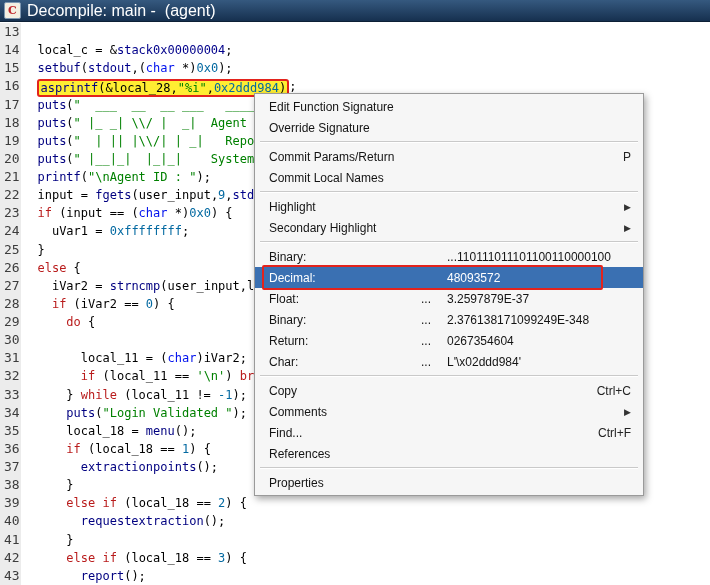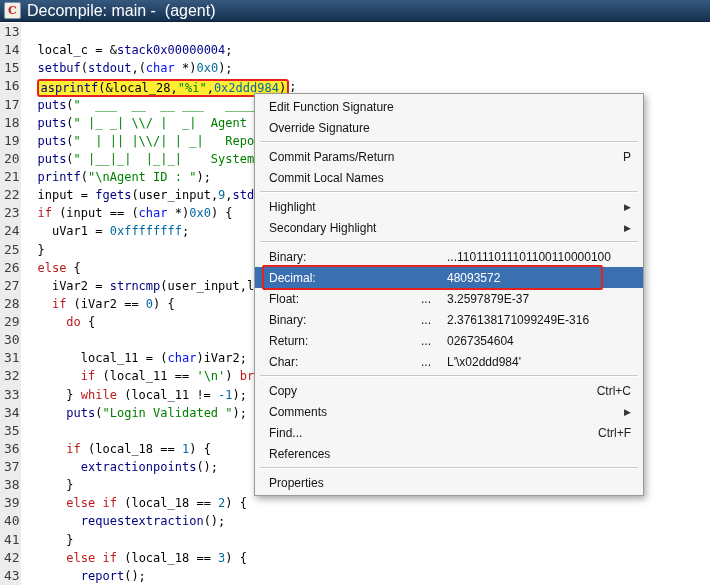--- a/index.html
+++ b/index.html
@@ -76,21 +76,21 @@
       <div class="code-row"><span class="gutter">25</span><span class="code-text"><span class="tok-p">  }</span></span></div>
       <div class="code-row"><span class="gutter">26</span><span class="code-text"><span class="tok-p">  </span><span class="tok-k">else</span><span class="tok-p"> {</span></span></div>
       <div class="code-row"><span class="gutter">27</span><span class="code-text"><span class="tok-p">    </span><span class="tok-v">iVar2</span><span class="tok-p"> = </span><span class="tok-f">strncmp</span><span class="tok-p">(</span><span class="tok-v">user_input</span><span class="tok-p">,</span><span class="tok-v">local_28</span><span class="tok-p">,</span><span class="tok-c">8</span><span class="tok-p">);</span></span></div>
       <div class="code-row"><span class="gutter">28</span><span class="code-text"><span class="tok-p">    </span><span class="tok-k">if</span><span class="tok-p"> (</span><span class="tok-v">iVar2</span><span class="tok-p"> == </span><span class="tok-c">0</span><span class="tok-p">) {</span></span></div>
       <div class="code-row"><span class="gutter">29</span><span class="code-text"><span class="tok-p">      </span><span class="tok-k">do</span><span class="tok-p"> {</span></span></div>
       <div class="code-row"><span class="gutter">30</span></div>
       <div class="code-row"><span class="gutter">31</span><span class="code-text"><span class="tok-p">        </span><span class="tok-v">local_11</span><span class="tok-p"> = (</span><span class="tok-t">char</span><span class="tok-p">)</span><span class="tok-v">iVar2</span><span class="tok-p">;</span></span></div>
       <div class="code-row"><span class="gutter">32</span><span class="code-text"><span class="tok-p">        </span><span class="tok-k">if</span><span class="tok-p"> (</span><span class="tok-v">local_11</span><span class="tok-p"> == </span><span class="tok-s">'\n'</span><span class="tok-p">) </span><span class="tok-k">break</span><span class="tok-p">;</span></span></div>
       <div class="code-row"><span class="gutter">33</span><span class="code-text"><span class="tok-p">      } </span><span class="tok-k">while</span><span class="tok-p"> (</span><span class="tok-v">local_11</span><span class="tok-p"> != </span><span class="tok-c">-1</span><span class="tok-p">);</span></span></div>
       <div class="code-row"><span class="gutter">34</span><span class="code-text"><span class="tok-p">      </span><span class="tok-f">puts</span><span class="tok-p">(</span><span class="tok-s">"Login Validated "</span><span class="tok-p">);</span></span></div>
-      <div class="code-row"><span class="gutter">35</span></div>
+      <div class="code-row"><span class="gutter">35</span><span class="code-text"><span class="tok-p">      </span><span class="tok-v">local_18</span><span class="tok-p"> = </span><span class="tok-f">menu</span><span class="tok-p">();</span></span></div>
       <div class="code-row"><span class="gutter">36</span><span class="code-text"><span class="tok-p">      </span><span class="tok-k">if</span><span class="tok-p"> (</span><span class="tok-v">local_18</span><span class="tok-p"> == </span><span class="tok-c">1</span><span class="tok-p">) {</span></span></div>
       <div class="code-row"><span class="gutter">37</span><span class="code-text"><span class="tok-p">        </span><span class="tok-f">extractionpoints</span><span class="tok-p">();</span></span></div>
       <div class="code-row"><span class="gutter">38</span><span class="code-text"><span class="tok-p">      }</span></span></div>
       <div class="code-row"><span class="gutter">39</span><span class="code-text"><span class="tok-p">      </span><span class="tok-k">else</span><span class="tok-p"> </span><span class="tok-k">if</span><span class="tok-p"> (</span><span class="tok-v">local_18</span><span class="tok-p"> == </span><span class="tok-c">2</span><span class="tok-p">) {</span></span></div>
       <div class="code-row"><span class="gutter">40</span><span class="code-text"><span class="tok-p">        </span><span class="tok-f">requestextraction</span><span class="tok-p">();</span></span></div>
       <div class="code-row"><span class="gutter">41</span><span class="code-text"><span class="tok-p">      }</span></span></div>
       <div class="code-row"><span class="gutter">42</span><span class="code-text"><span class="tok-p">      </span><span class="tok-k">else</span><span class="tok-p"> </span><span class="tok-k">if</span><span class="tok-p"> (</span><span class="tok-v">local_18</span><span class="tok-p"> == </span><span class="tok-c">3</span><span class="tok-p">) {</span></span></div>
       <div class="code-row"><span class="gutter">43</span><span class="code-text"><span class="tok-p">        </span><span class="tok-f">report</span><span class="tok-p">();</span></span></div>
     </div>
 
@@ -100,21 +100,21 @@
       <div class="menu-sep"></div>
       <div class="menu-item"><span class="mi-label">Commit Params/Return</span><span class="mi-shortcut">P</span></div>
       <div class="menu-item"><span class="mi-label">Commit Local Names</span></div>
       <div class="menu-sep"></div>
       <div class="menu-item"><span class="mi-label">Highlight</span><span class="mi-arrow">▶</span></div>
       <div class="menu-item"><span class="mi-label">Secondary Highlight</span><span class="mi-arrow">▶</span></div>
       <div class="menu-sep"></div>
       <div class="menu-item"><span class="mi-label has-value">Binary:</span><span class="mi-dots"></span><span class="mi-value">...110111011101100110000100</span></div>
       <div class="menu-item selected"><span class="mi-label has-value">Decimal:</span><span class="mi-dots"></span><span class="mi-value">48093572</span><div class="ann-box"></div></div>
       <div class="menu-item"><span class="mi-label has-value">Float:</span><span class="mi-dots">...</span><span class="mi-value">3.2597879E-37</span></div>
-      <div class="menu-item"><span class="mi-label has-value">Binary:</span><span class="mi-dots">...</span><span class="mi-value">2.376138171099249E-316</span></div>
+      <div class="menu-item"><span class="mi-label has-value">Binary:</span><span class="mi-dots">...</span><span class="mi-value">2.376138171099249E-348</span></div>
       <div class="menu-item"><span class="mi-label has-value">Return:</span><span class="mi-dots">...</span><span class="mi-value">0267354604</span></div>
       <div class="menu-item"><span class="mi-label has-value">Char:</span><span class="mi-dots">...</span><span class="mi-value">L'\x02ddd984'</span></div>
       <div class="menu-sep"></div>
       <div class="menu-item"><span class="mi-label">Copy</span><span class="mi-shortcut">Ctrl+C</span></div>
       <div class="menu-item"><span class="mi-label">Comments</span><span class="mi-arrow">▶</span></div>
       <div class="menu-item"><span class="mi-label">Find...</span><span class="mi-shortcut">Ctrl+F</span></div>
       <div class="menu-item"><span class="mi-label">References</span></div>
       <div class="menu-sep"></div>
       <div class="menu-item"><span class="mi-label">Properties</span></div>
     </div>

